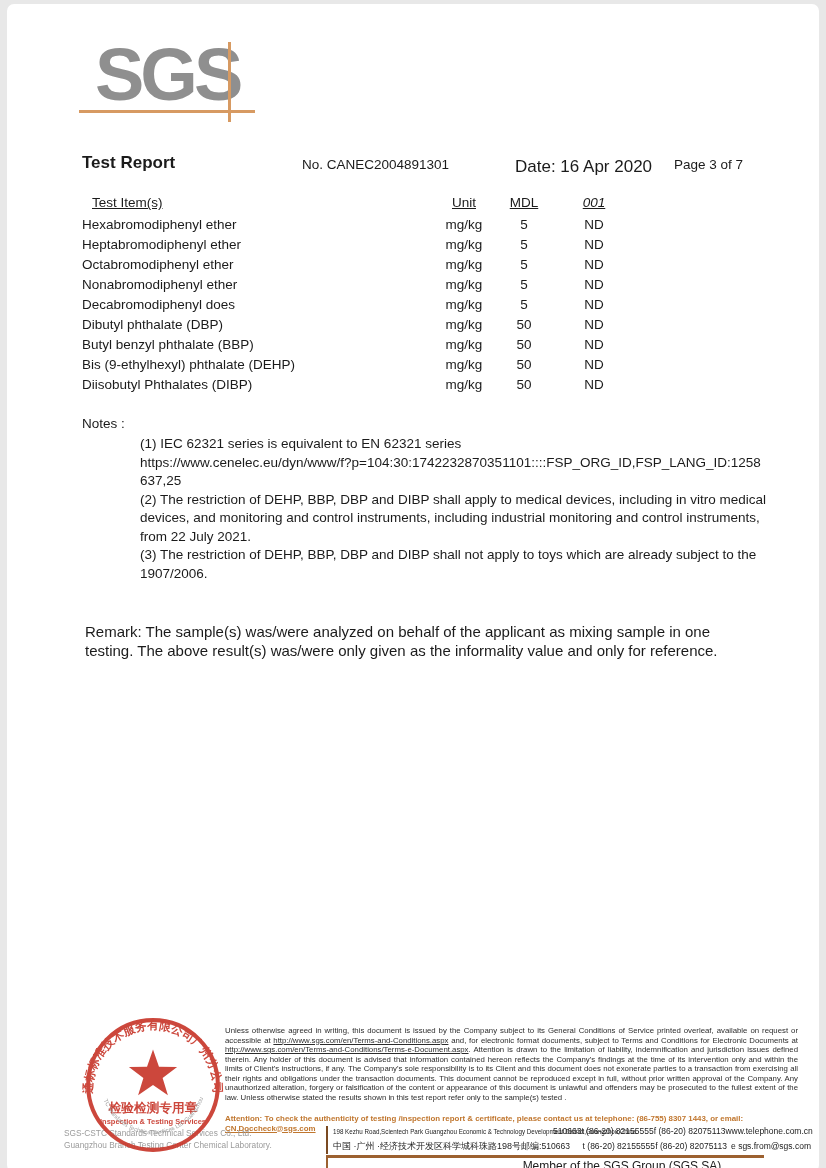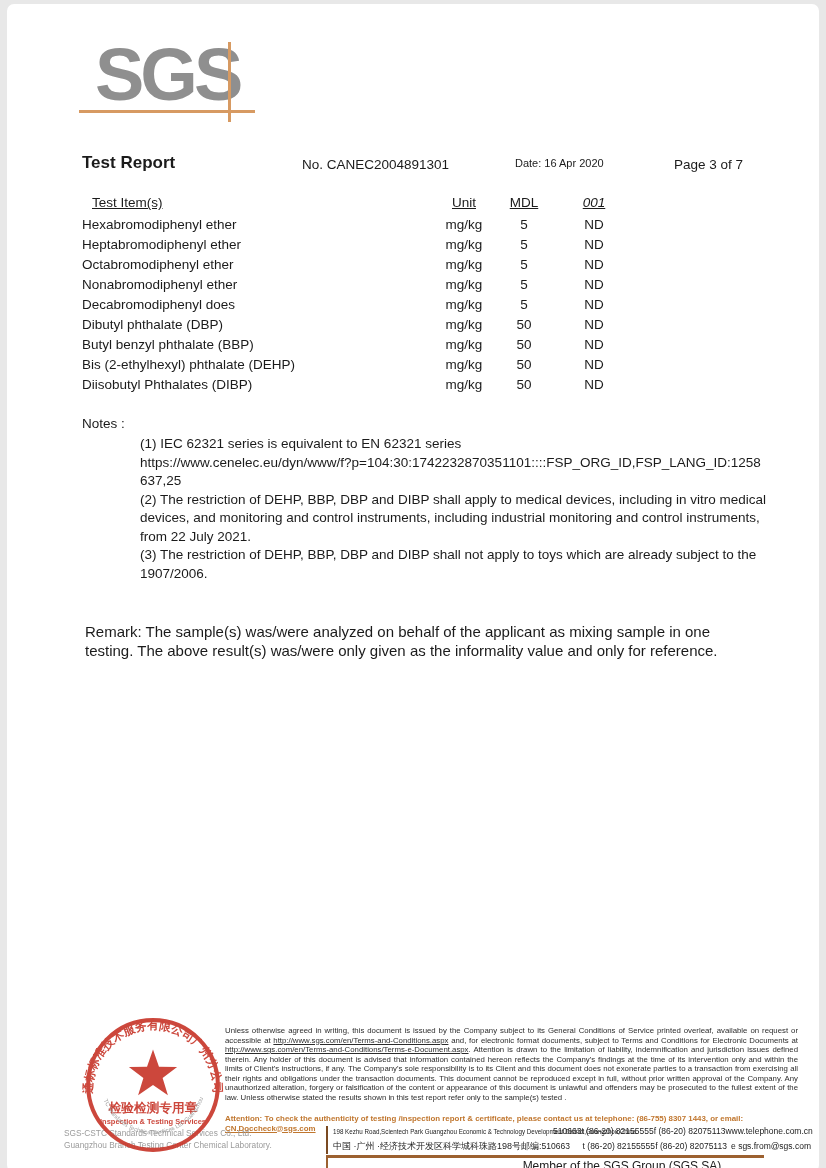--- a/index.html
+++ b/index.html
@@ -11,21 +11,21 @@
     border-radius:7px;
   }
   
   .logo-sgs{position:absolute; left:88px; top:34px; font-size:74px; font-weight:bold;
     color:#8f8f8f; letter-spacing:-4px; line-height:1;}
   .logo-hline{position:absolute; left:72px; top:106px; width:176px; height:3px; background:#d79a62;}
   .logo-vline{position:absolute; left:221px; top:38px; width:3px; height:80px; background:#d79a62;}
   
   .doc-title{position:absolute; left:75px; top:149px; font-size:17px; font-weight:bold;}
   .report-no{position:absolute; left:295px; top:153px; font-size:13.5px;}
-  .report-date{position:absolute; left:508px; top:153px; font-size:11px;}
+  .report-date{position:absolute; left:508px; top:153px; font-size:17px;}
   .report-page{position:absolute; left:667px; top:153px; font-size:13.5px;}
   
   .rtable{position:absolute; left:75px; top:191px; width:560px; font-size:13.5px;}
   .thead,.trow{display:grid; grid-template-columns:357px 50px 70px 70px; align-items:baseline;}
   .thead{height:22px;}
   .trow{height:20px;}
   .h-item{padding-left:10px;}
   .c-unit,.c-mdl,.c-res,.h-unit,.h-mdl,.h-res{text-align:center;}
   .u{text-decoration:underline;}
   .h-res .u{font-style:italic;}
@@ -117,21 +117,21 @@
         <div class="c-mdl">50</div>
         <div class="c-res">ND</div>
       </div>
         <div class="trow">
         <div class="c-item">Butyl benzyl phthalate (BBP)</div>
         <div class="c-unit">mg/kg</div>
         <div class="c-mdl">50</div>
         <div class="c-res">ND</div>
       </div>
         <div class="trow">
-        <div class="c-item">Bis (2-ethylhexyl) phthalate (DEHP)</div>
+        <div class="c-item">Bis (9-ethylhexyl) phthalate (DEHP)</div>
         <div class="c-unit">mg/kg</div>
         <div class="c-mdl">50</div>
         <div class="c-res">ND</div>
       </div>
         <div class="trow">
         <div class="c-item">Diisobutyl Phthalates (DIBP)</div>
         <div class="c-unit">mg/kg</div>
         <div class="c-mdl">50</div>
         <div class="c-res">ND</div>
       </div>

